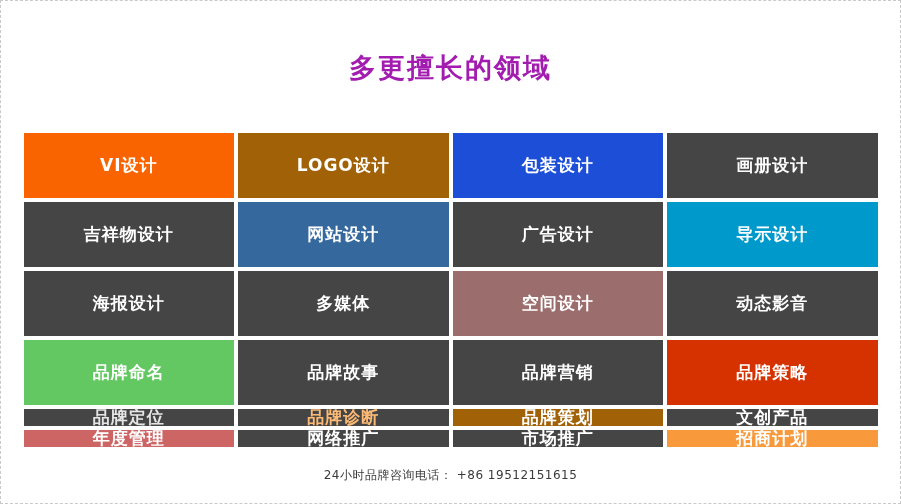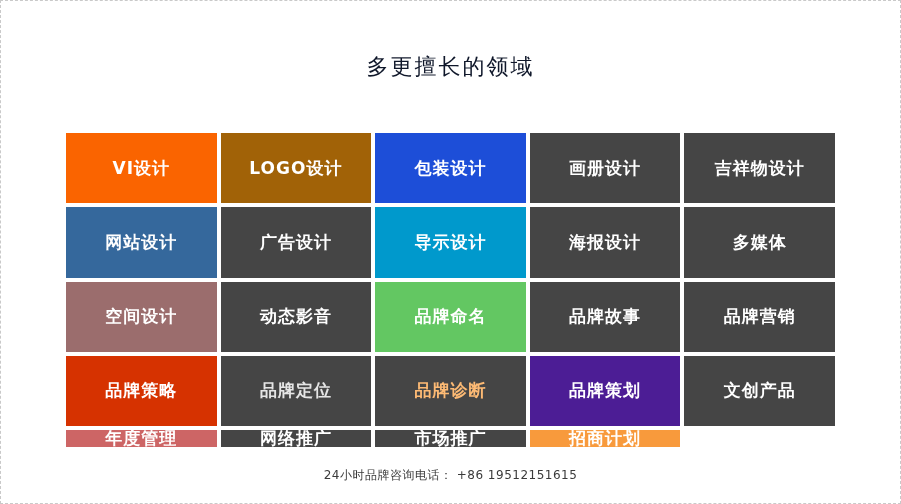--- a/index.html
+++ b/index.html
@@ -25,33 +25,33 @@
     flex-direction: column;
   }
   .title-bar {
     flex: 0 0 auto;
     height: 132px;
     display: flex;
     align-items: center;
     justify-content: center;
   }
   .page-title {
-    font-size: 22px;
-    font-weight: normal;
-    color: #0f172a;
+    font-size: 27px;
+    font-weight: bold;
+    color: #a21caf;
     letter-spacing: 2px;
     line-height: 1;
     white-space: nowrap;
   }
   .grid {
     flex: 0 0 auto;
-    width: 769px;
+    width: 854px;
     margin: 0 auto;
     display: grid;
-    grid-template-columns: repeat(5, 1fr);
+    grid-template-columns: repeat(4, 1fr);
     grid-template-rows: repeat(4, 1fr);
     gap: 4px;
     height: 314px;
   }
   .cell {
     display: flex;
     align-items: center;
     justify-content: center;
     background: #454545;
     color: #ffffff;
@@ -135,21 +135,21 @@
       </div>
       <div class="cell" style="background: rgb(214, 50, 0); color: rgb(255, 255, 255);">
         <span class="cell-label">品牌策略</span>
       </div>
       <div class="cell" style="background: rgb(69, 69, 69); color: #e5e5e5;">
         <span class="cell-label">品牌定位</span>
       </div>
       <div class="cell" style="background: rgb(69, 69, 69); color: #fdba74;">
         <span class="cell-label">品牌诊断</span>
       </div>
-      <div class="cell" style="background: #4c1d95; color: rgb(255, 255, 255);">
+      <div class="cell" style="background: #a16207; color: rgb(255, 255, 255);">
         <span class="cell-label">品牌策划</span>
       </div>
       <div class="cell" style="background: rgb(69, 69, 69); color: rgb(255, 255, 255);">
         <span class="cell-label">文创产品</span>
       </div>
       <div class="cell" style="background: rgb(205, 101, 101); color: rgb(255, 255, 255);">
         <span class="cell-label">年度管理</span>
       </div>
       <div class="cell" style="background: rgb(69, 69, 69); color: rgb(255, 255, 255);">
         <span class="cell-label">网络推广</span>

